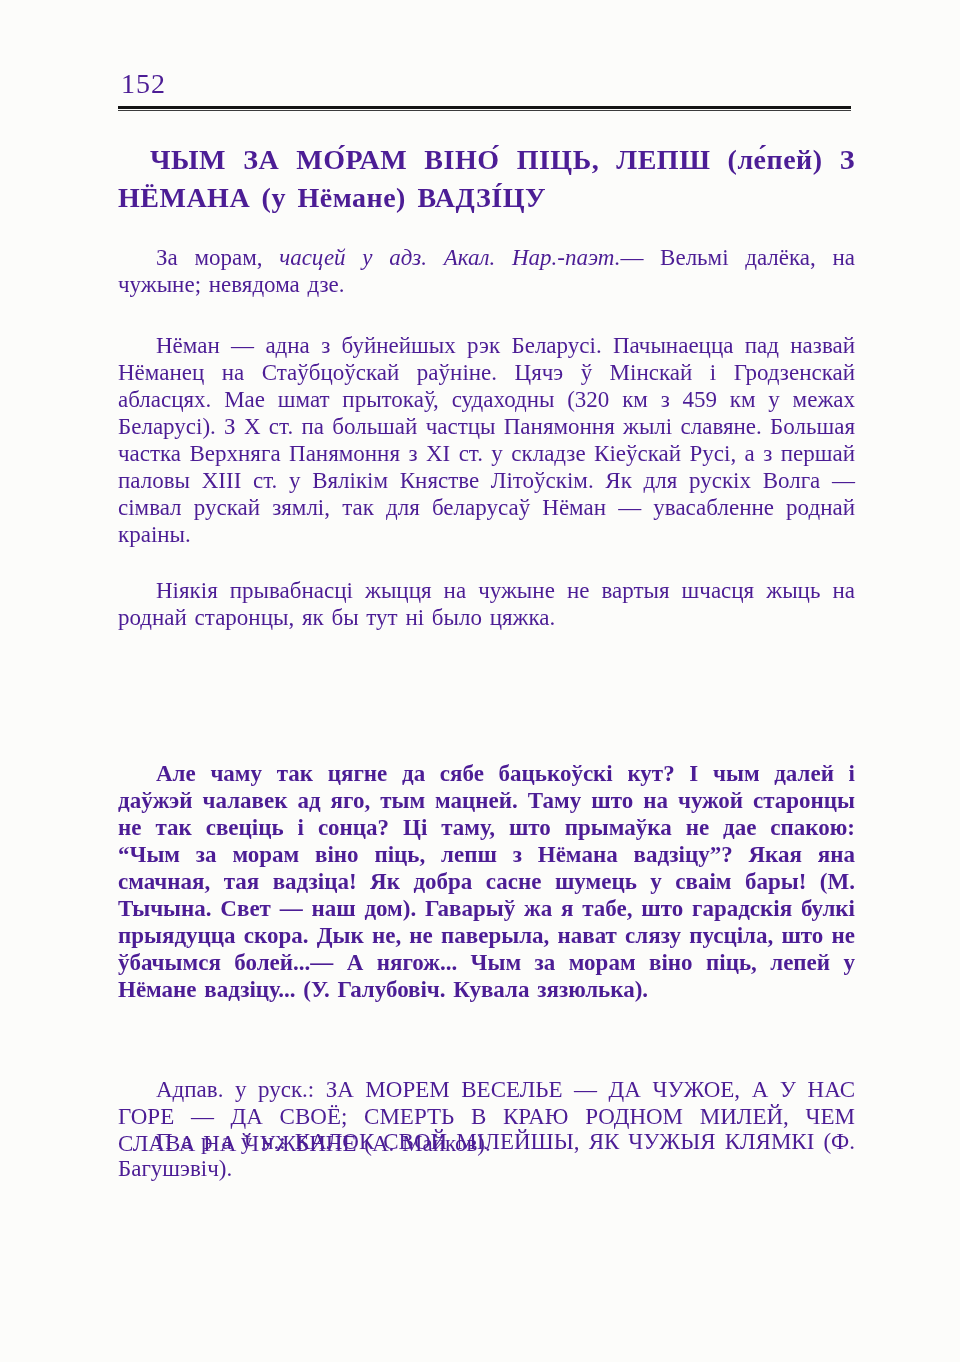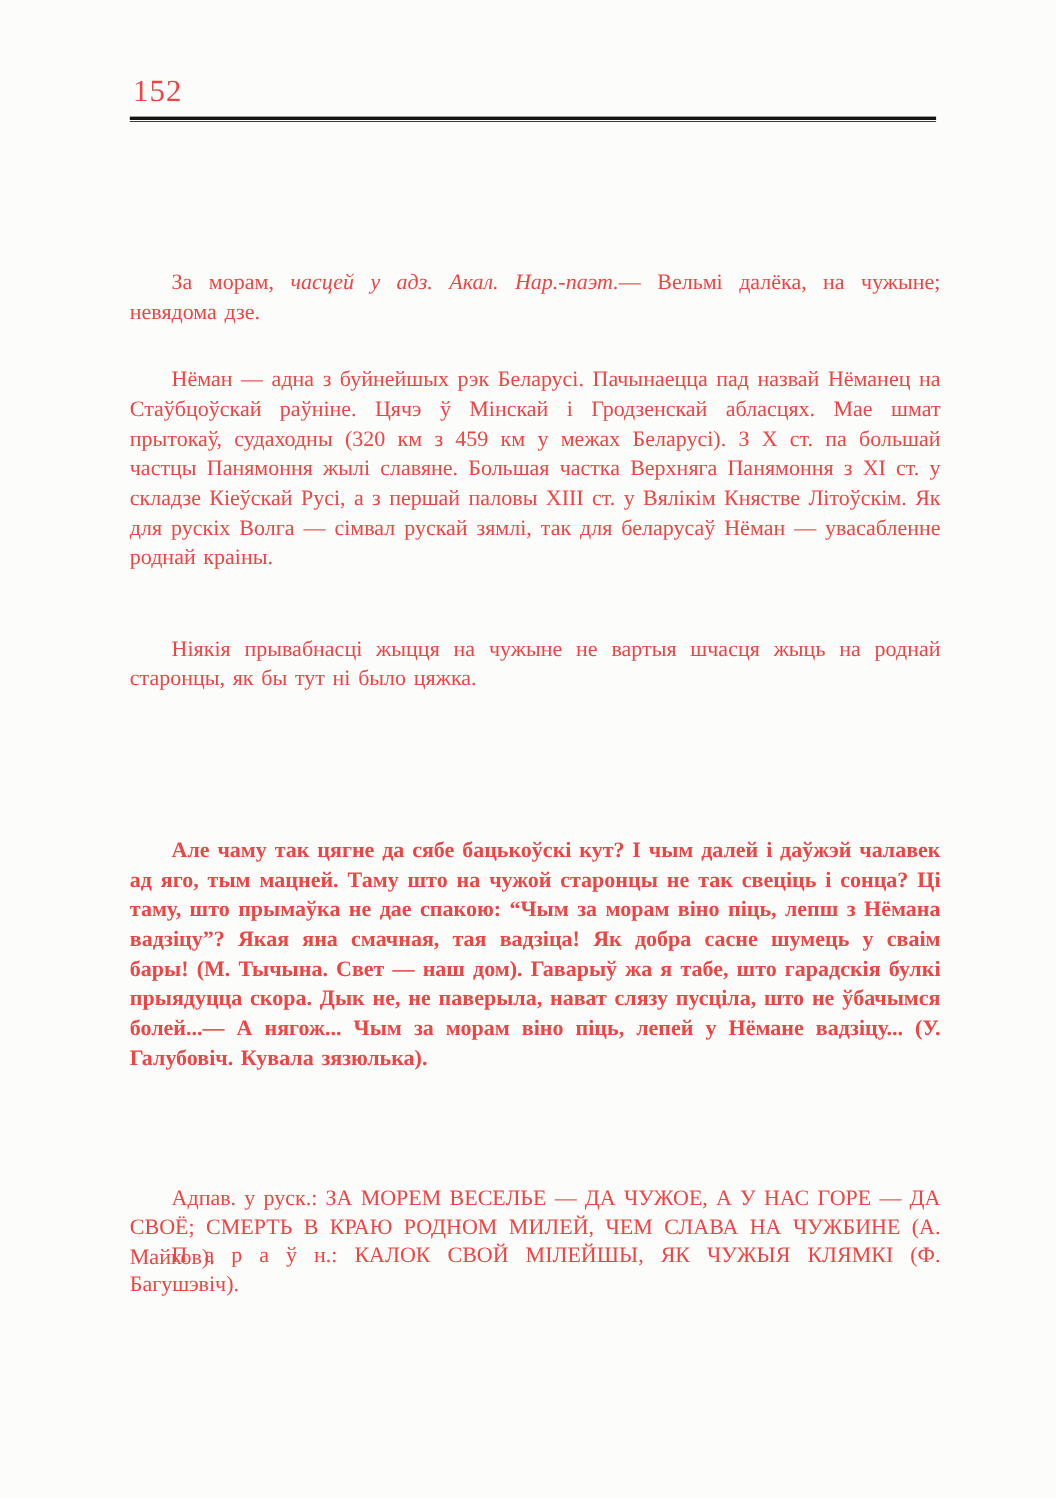--- a/index.html
+++ b/index.html
@@ -1,38 +1,38 @@
 <!DOCTYPE html>
 <html><head>
 <meta charset="utf-8">
 <style>
   html,body{margin:0;padding:0;background:#e8e8e6;}
   .page{
     position:relative;
     width:960px;height:1362px;
     background:#fcfcfa;
-    color:#ef4444;
+    color:#4c1d95;
     font-family:"Liberation Serif","DejaVu Serif",serif;
     overflow:hidden;
   }
   .pagenum{
     position:absolute;left:121px;top:68px;
     font-size:28px;line-height:32px;letter-spacing:1px;
   }
   .rule{
     position:absolute;left:118px;top:106px;width:733px;height:6px;
     background:linear-gradient(to bottom,#141414 0,#141414 3px,#fcfcfa 3px,#fcfcfa 4px,#3c3c3c 4px,#3c3c3c 5px,transparent 5px);
   }
   .col{position:absolute;left:118px;width:737px;}
   .heading{top:141px;font-weight:700;font-size:28px;line-height:38px;word-spacing:4px;letter-spacing:0.5px;}
   .heading .l1{text-align:justify;text-align-last:justify;text-indent:32px;}
   .heading .l2{text-align:left;}
   p.body{
     margin:0;
-    font-size:20px;line-height:27px;
+    font-size:23px;line-height:27px;
     text-align:justify;text-indent:38px;
     word-spacing:2px;
   }
   .pos-def{top:244px;}
   .pos-history{top:332px;}
   .pos-bold{top:577px;}
   .pos-italic{top:662px;}
   .pos-quotes{top:760px;font-weight:bold;}
   .pos-russian{top:1076px;}
   .pos-compare{top:1128px;}
@@ -41,20 +41,24 @@
 </style>
 </head>
 <body>
 
 <div class="page">
 
   <div class="pagenum">152</div>
 
   <div class="rule"></div>
 
+  <div class="col heading">
+    <div class="l1">ЧЫМ ЗА МО́РАМ ВІНО́ ПІЦЬ, ЛЕПШ (ле́пей) З</div>
+    <div class="l2">НЁМАНА (у Нёмане) ВАДЗІ́ЦУ</div>
+  </div>
 
   <p class="body col pos-def"><span>За морам, </span><span class="i">часцей у адз. Акал. Нар.-паэт.</span><span>— Вельмі далёка, на чужыне; невядома дзе.</span></p>
 
   <p class="body col pos-history">Нёман — адна з буйнейшых рэк Беларусі. Пачынаецца пад назвай Нёманец на Стаўбцоўскай раўніне. Цячэ ў Мінскай і Гродзенскай абласцях. Мае шмат прытокаў, судаходны (320 км з 459 км у межах Беларусі). З X ст. па большай частцы Панямоння жылі славяне. Большая частка Верхняга Панямоння з XI ст. у складзе Кіеўскай Русі, а з першай паловы XIII ст. у Вялікім Княстве Літоўскім. Як для рускіх Волга — сімвал рускай зямлі, так для беларусаў Нёман — увасабленне роднай краіны.</p>
 
   <p class="body col pos-bold b">Ніякія прывабнасці жыцця на чужыне не вартыя шчасця жыць на роднай старонцы, як бы тут ні было цяжка.</p>
 
 
   <p class="body col pos-quotes">Але чаму так цягне да сябе бацькоўскі кут? І чым далей і даўжэй чалавек ад яго, тым мацней. Таму што на чужой старонцы не так свеціць і сонца? Ці таму, што прымаўка не дае спакою: “Чым за морам віно піць, лепш з Нёмана вадзіцу”? Якая яна смачная, тая вадзіца! Як добра сасне шумець у сваім бары! (М. Тычына. Свет — наш дом). Гаварыў жа я табе, што гарадскія булкі прыядуцца скора. Дык не, не паверыла, нават слязу пусціла, што не ўбачымся болей...— А нягож... Чым за морам віно піць, лепей у Нёмане вадзіцу... (У. Галубовіч. Кувала зязюлька).</p>
 

